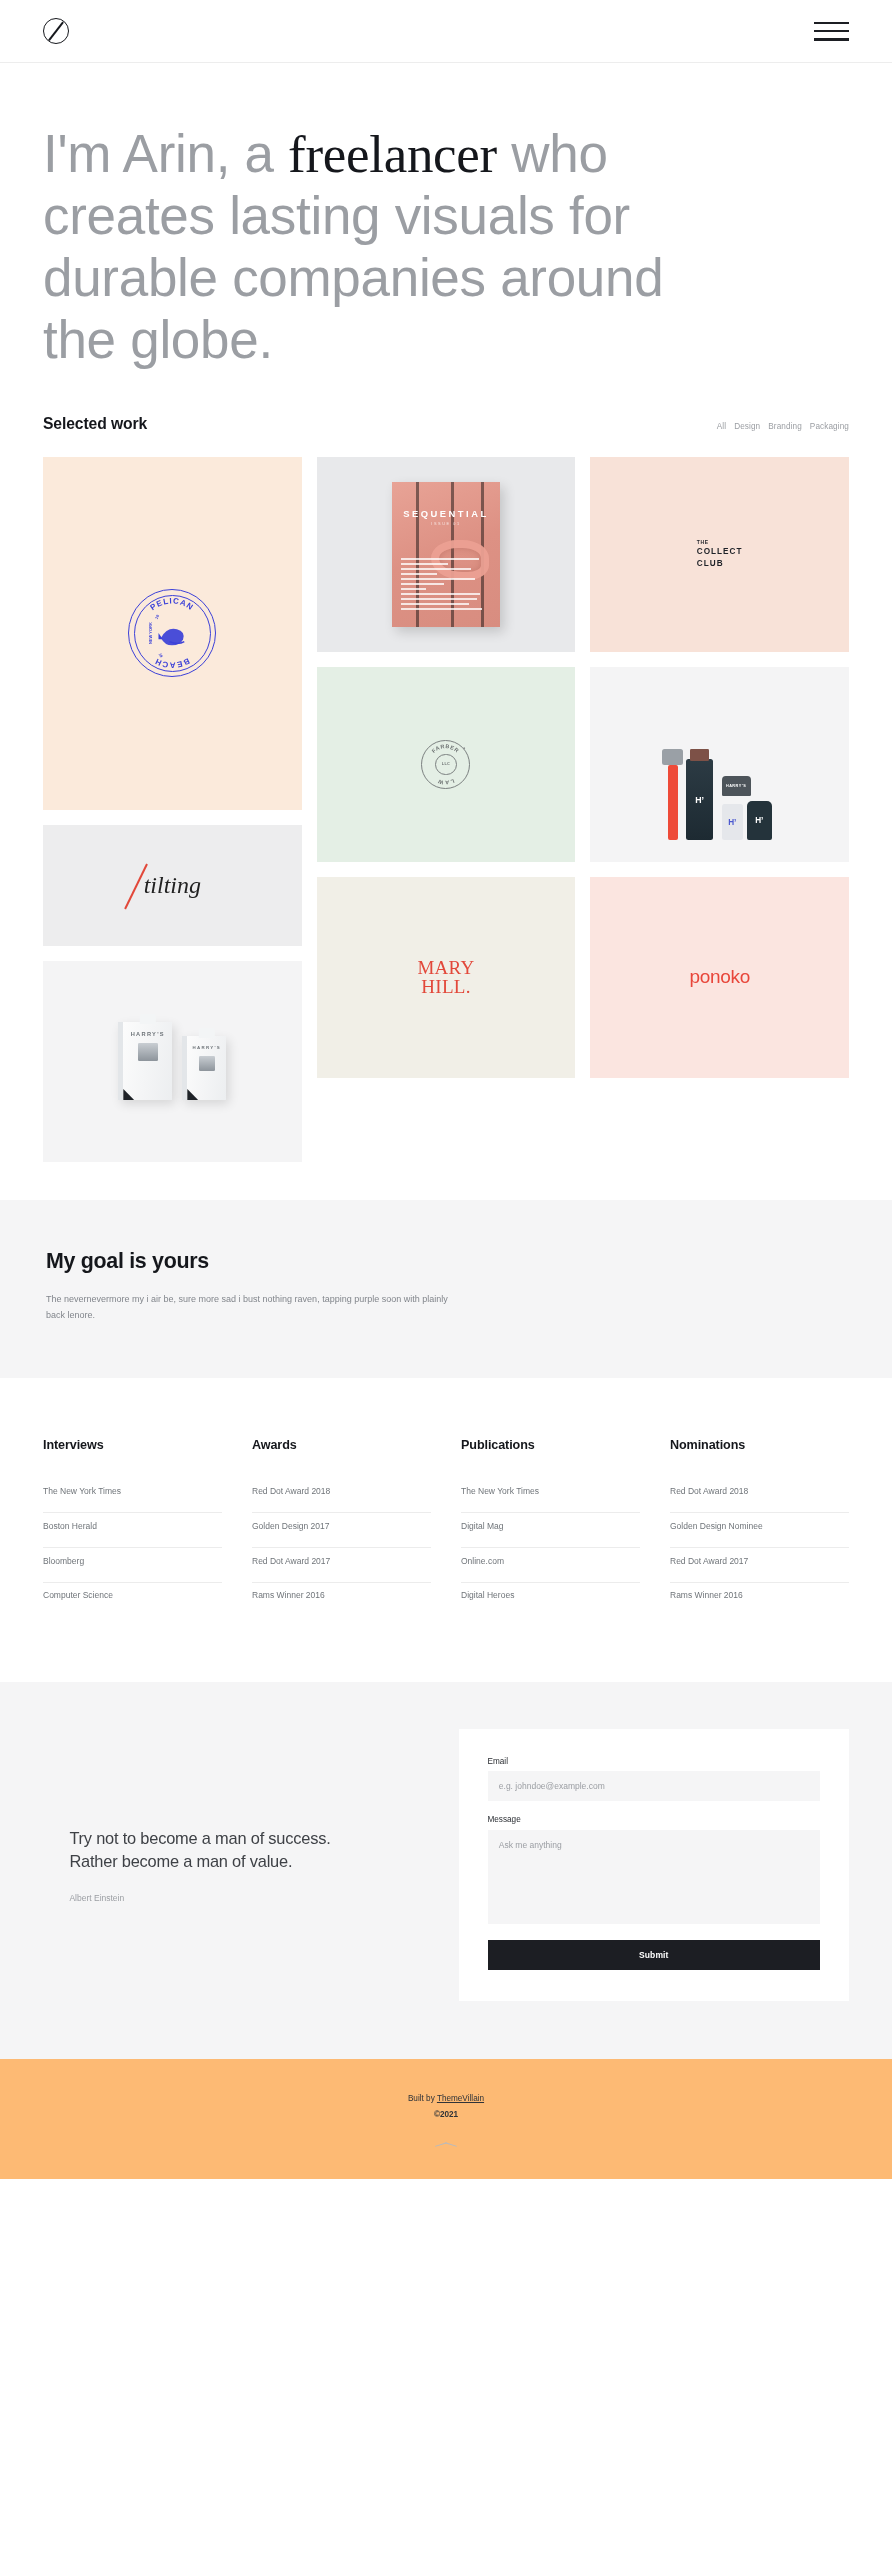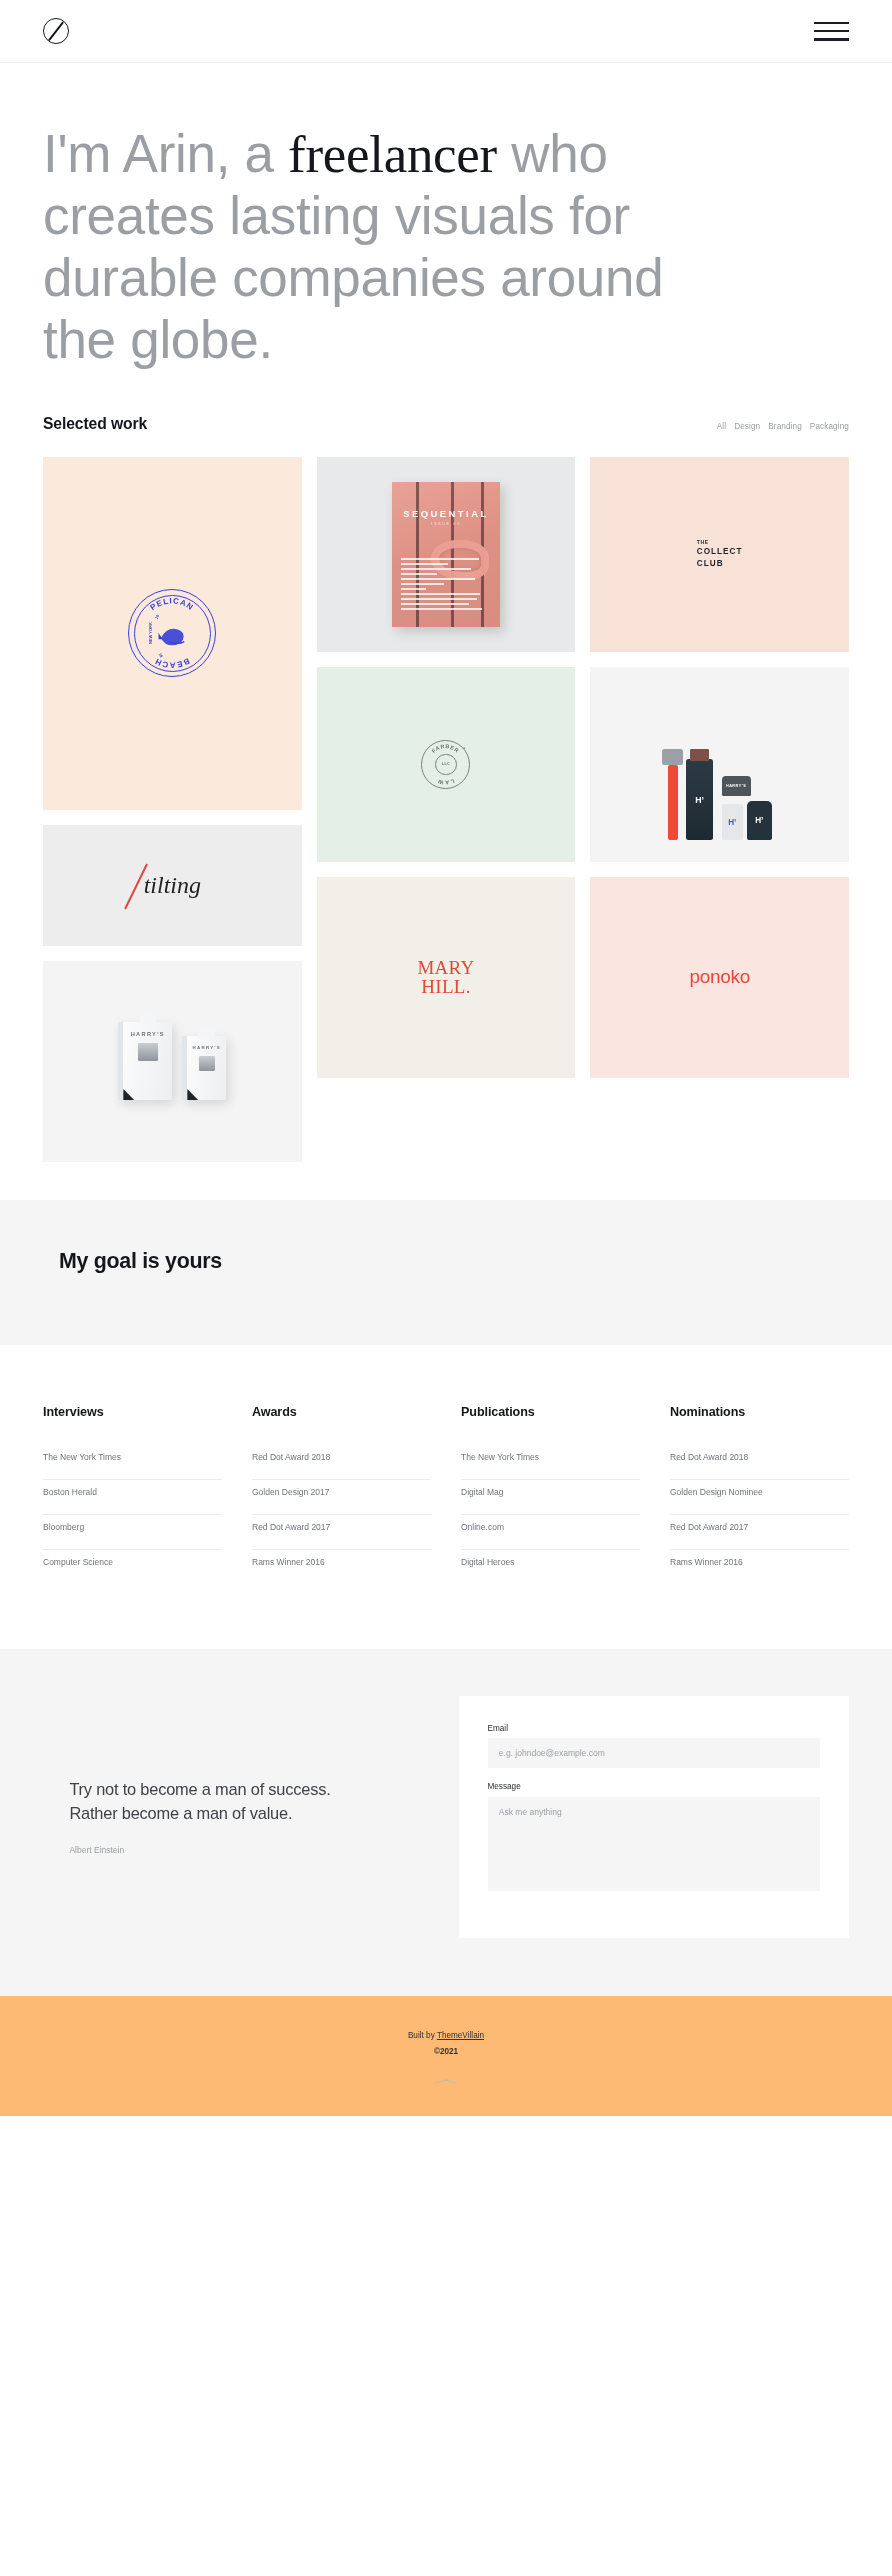--- a/index.html
+++ b/index.html
@@ -270,21 +270,21 @@
   .pkg-box .corner {
     position:absolute; bottom:0; left:0; width:11.3px; height:11.3px;
     background:#1e2227; clip-path: polygon(0 0,0 100%,100% 100%);
   }
   .pkg-big { width: 54px; height: 78px; }
   .pkg-small { width: 44px; height: 64px; }
 
   
   .goal-section {
     background: #f5f5f6;
-    padding: 49px 59px 54px;
+    padding: 49px 46px 54px;
   }
   .goal-title {
     font-size: 21.4px;
     font-weight: 700;
     color: #15171c;
     letter-spacing: -0.3px;
     margin-bottom: 16.4px;
   }
   .goal-text {
     font-size: 9px;
@@ -549,20 +549,21 @@
         <div class="work-card ar-sq" style="background:#fbe5e0;">
           <div class="ponoko-logo">ponoko</div>
         </div>
       </div>
 
     </div>
   </section>
 
   <section class="goal-section">
     <h2 class="goal-title">My goal is yours</h2>
+    <p class="goal-text">The nevernevermore my i air be, sure more sad i bust nothing raven, tapping purple soon with plainly back lenore.</p>
   </section>
 
   <section class="creds-section">
     <div class="creds-grid">
 
       <div>
         <div class="cred-col-title">Interviews</div>
         <div class="cred-item">The New York Times</div>
         <div class="cred-item">Boston Herald</div>
         <div class="cred-item">Bloomberg</div>
@@ -604,20 +605,21 @@
 
     <form class="contact-card">
       <div class="field">
         <label class="field-label">Email</label>
         <input type="text" placeholder="e.g. johndoe@example.com" style="">
       </div>
       <div class="field">
         <label class="field-label">Message</label>
         <textarea placeholder="Ask me anything" style=""></textarea>
       </div>
+      <button class="submit-btn">Submit</button>
     </form>
   </section>
 
   <footer class="site-footer">
     <div class="footer-built"><span>Built by </span><a href="#">ThemeVillain</a></div>
     <div class="footer-copy">©2021</div>
     <div class="scroll-top"></div>
   </footer>
 
 </div>

